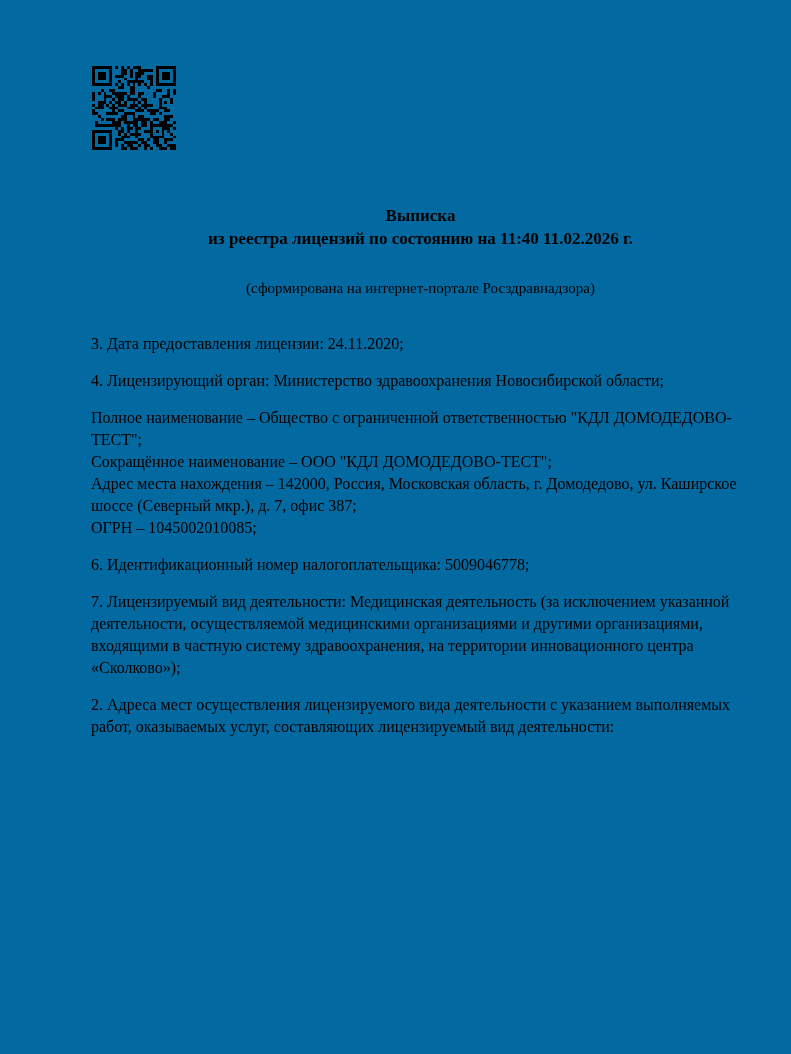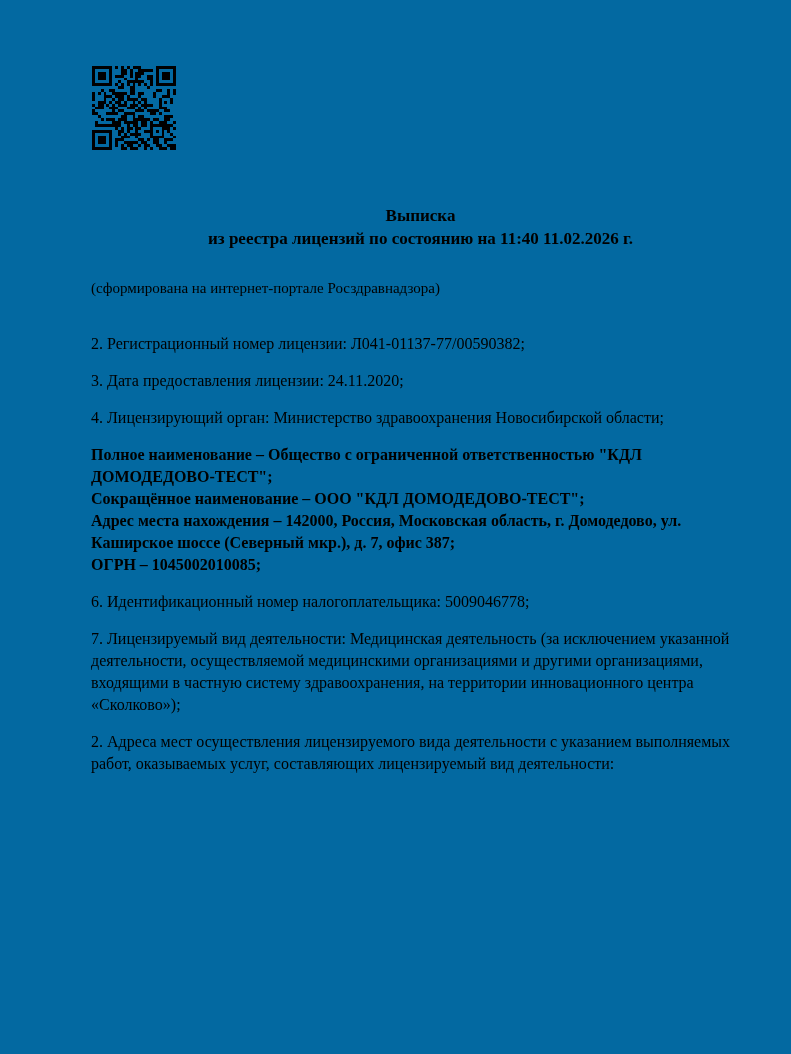--- a/index.html
+++ b/index.html
@@ -40,31 +40,31 @@
     font-size: 17px;
     font-weight: bold;
     line-height: 23px;
     text-align: center;
   }
   .title-line { display: block; }
   .note {
     margin-top: 30px;
     font-size: 15px;
     line-height: 16px;
-    text-align: left;
+    text-align: center;
   }
   .doc-body {
     margin-top: 37px;
     font-size: 16px;
     line-height: 22px;
   }
   .para {
     margin: 0 0 15px 0;
   }
-  .company .cline { display: block; font-weight: bold; }
+  .company .cline { display: block; }
 </style>
 </head>
 <body>
 
 <div class="page">
 
   <div class="qr-wrap">
     <svg id="qr-svg" viewBox="0 0 29 29" xmlns="http://www.w3.org/2000/svg">
         <g fill="#000000">
           <rect x="0" y="0" width="1" height="1"></rect>
@@ -494,21 +494,20 @@
   <div class="content">
 
     <h1 class="title">
       <span class="title-line">Выписка</span>
       <span class="title-line">из реестра лицензий по состоянию на 11:40 11.02.2026 г.</span>
     </h1>
 
     <div class="note">(сформирована на интернет-портале Росздравнадзора)</div>
 
     <div class="doc-body">
-      <p class="para">2. Регистрационный номер лицензии: Л041-01137-77/00590382;</p>
       <p class="para">3. Дата предоставления лицензии: 24.11.2020;</p>
       <p class="para">4. Лицензирующий орган: Министерство здравоохранения Новосибирской области;</p>
 
       <div class="para company">
         <span class="cline">Полное наименование – Общество с ограниченной ответственностью "КДЛ ДОМОДЕДОВО-ТЕСТ";</span>
         <span class="cline">Сокращённое наименование – ООО "КДЛ ДОМОДЕДОВО-ТЕСТ";</span>
         <span class="cline">Адрес места нахождения – 142000, Россия, Московская область, г. Домодедово, ул. Каширское шоссе (Северный мкр.), д. 7, офис 387;</span>
         <span class="cline">ОГРН – 1045002010085;</span>
       </div>
 

